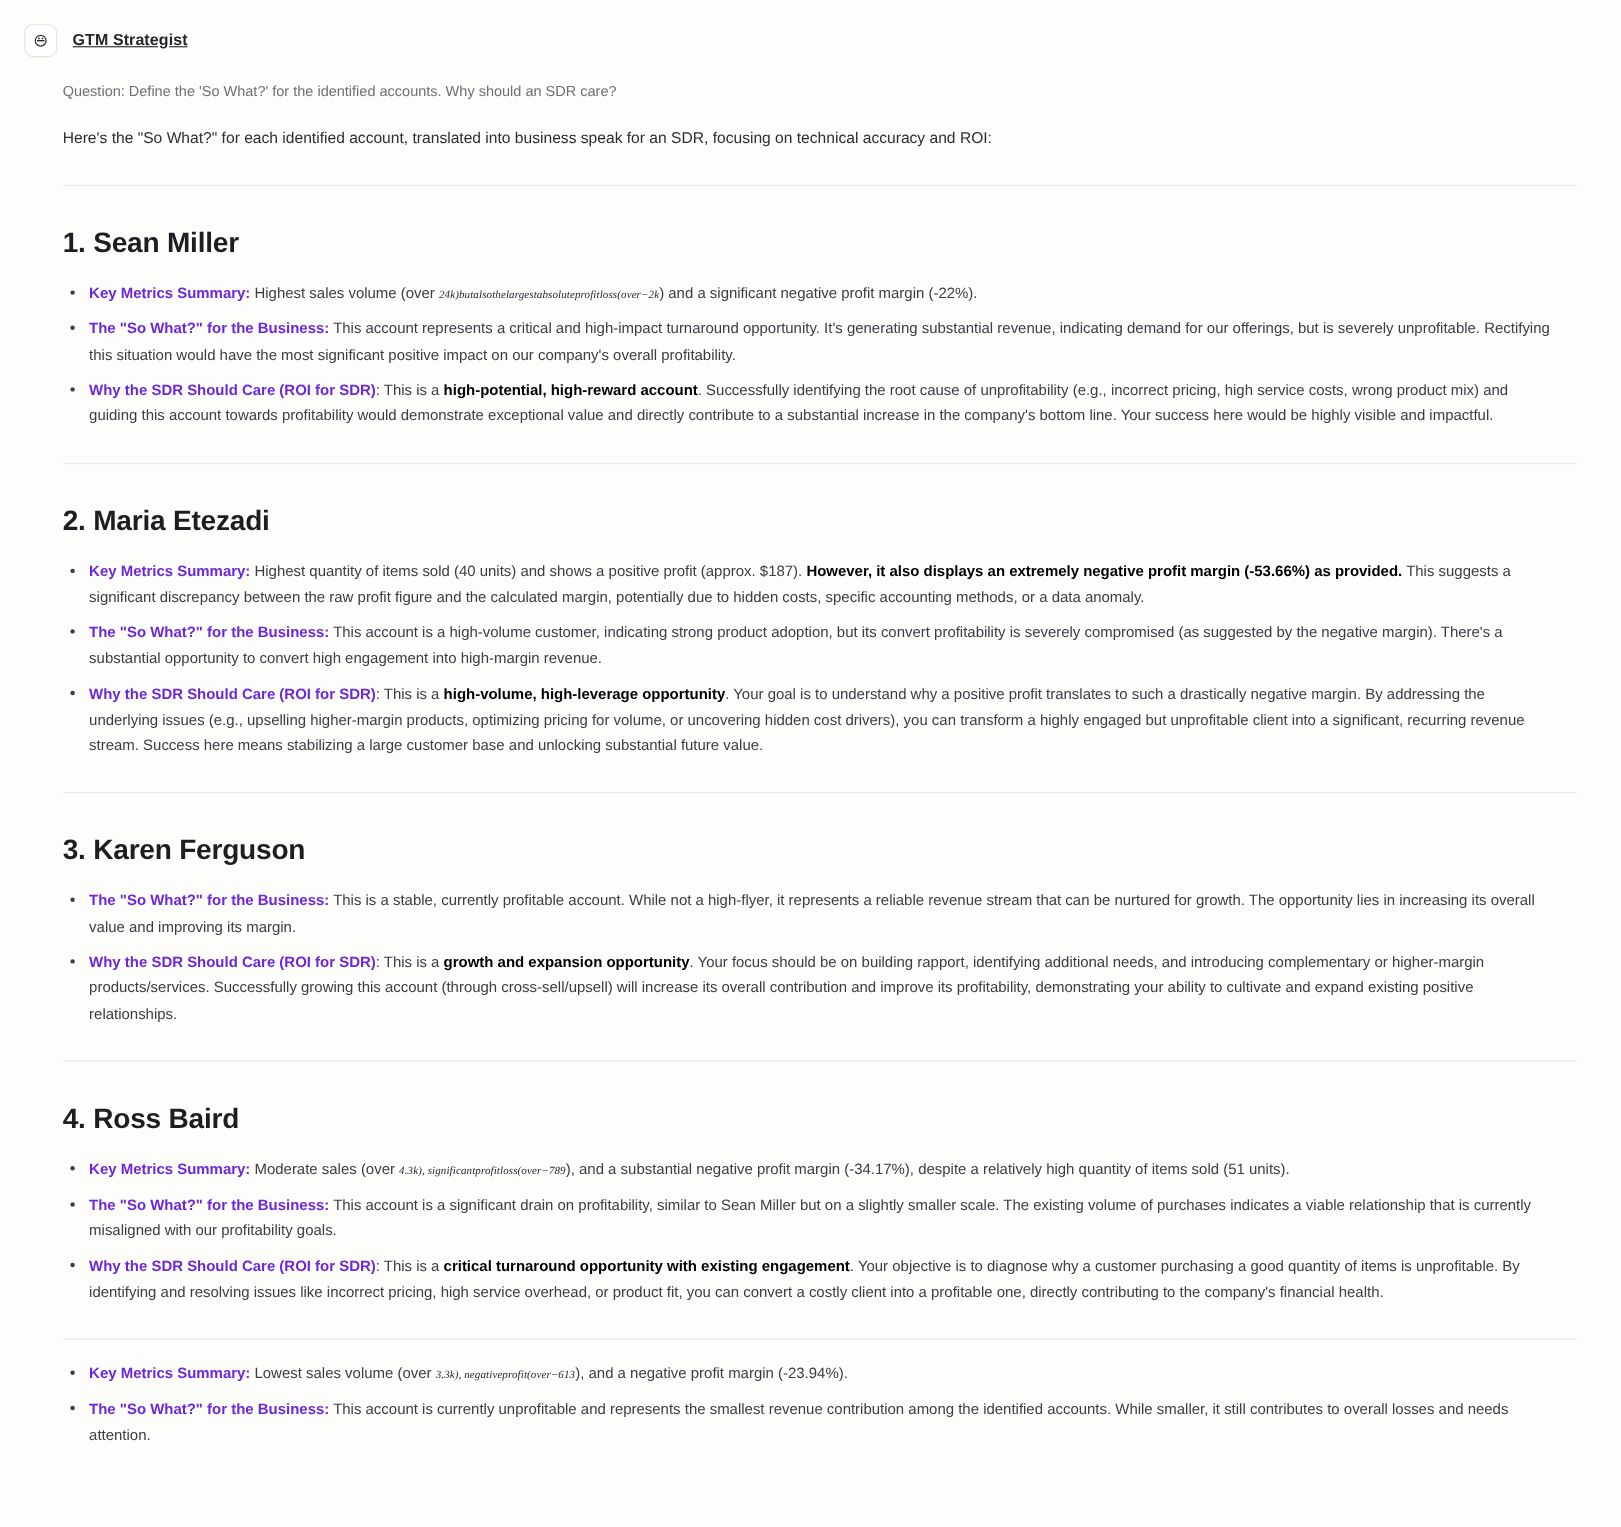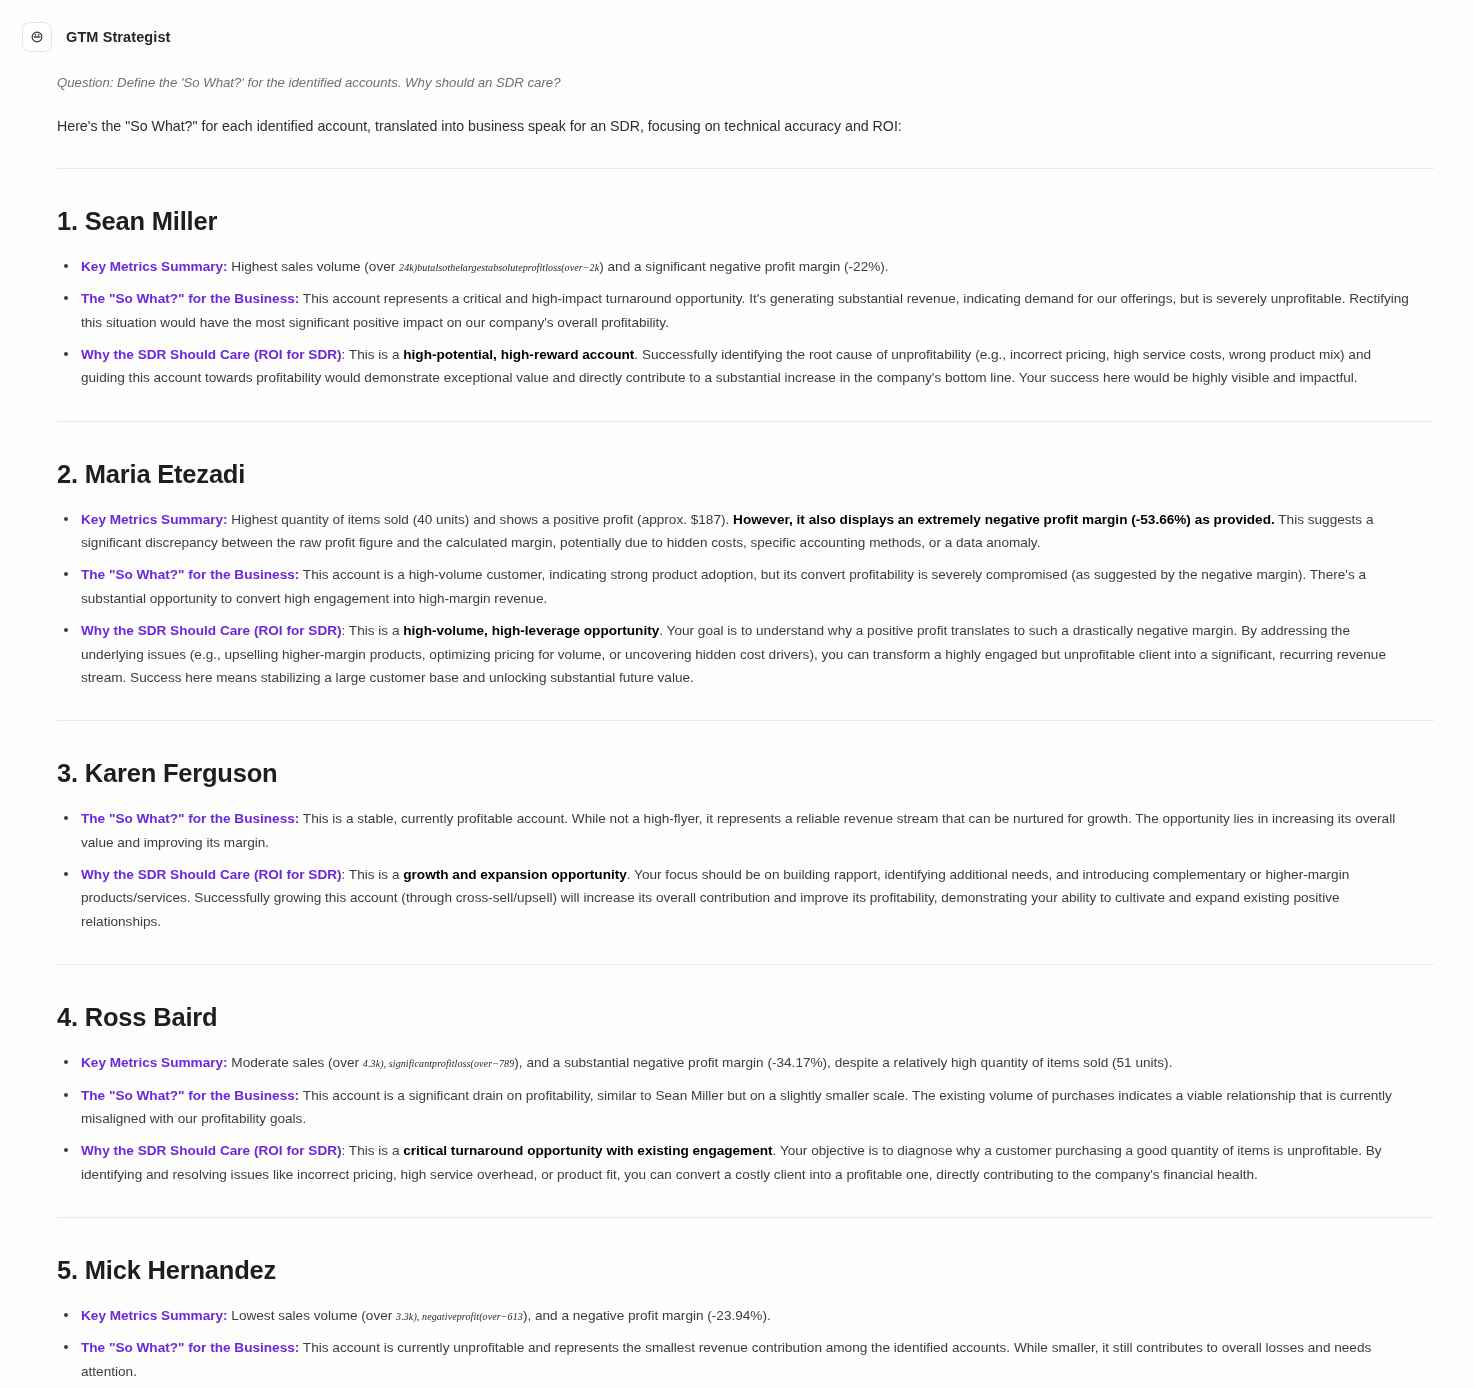--- a/index.html
+++ b/index.html
@@ -41,26 +41,26 @@
     align-items: center;
     justify-content: center;
     flex: none;
   }
   .agent-avatar svg { display: block; }
   .agent-name {
     font-size: 14.5px;
     font-weight: 700;
     color: #24262b;
     letter-spacing: .1px;
+    text-decoration: underline;
   }
 
   
   .intro-wrap { padding: 0 40px 0 57px; }
   .question-line {
-    font-style: italic;
     font-size: 13.2px;
     color: #6d7076;
     margin: 21px 0 0 0;
     line-height: 1.5;
   }
   .lead-line {
     font-size: 14.2px;
     color: #2c2e33;
     margin: 22px 0 0 0;
     line-height: 1.55;
@@ -187,21 +187,20 @@
     <ul class="bullets">
       <li><span class="lbl">Key Metrics Summary:</span><span> Moderate sales (over </span><span class="mathrun">4.3k), significantprofitloss(over−</span><span class="mathrun num">789</span><span>), and a substantial negative profit margin (-34.17%), despite a relatively high quantity of items sold (51 units).</span></li>
       <li><span class="lbl">The "So What?" for the Business:</span><span> This account is a significant drain on profitability, similar to Sean Miller but on a slightly smaller scale. The existing volume of purchases indicates a viable relationship that is currently misaligned with our profitability goals.</span></li>
       <li><span class="lbl">Why the SDR Should Care (ROI for SDR)</span><span>:</span><span> This is a </span><span class="bold">critical turnaround opportunity with existing engagement</span><span>. Your objective is to diagnose why a customer purchasing a good quantity of items is unprofitable. By identifying and resolving issues like incorrect pricing, high service overhead, or product fit, you can convert a costly client into a profitable one, directly contributing to the company's financial health.</span></li>
     </ul>
   </div>
 
   <hr class="rule">
 
   <div class="section">
-    <h2 class="section-title">5. Mick Hernandez</h2>
     <ul class="bullets">
       <li><span class="lbl">Key Metrics Summary:</span><span> Lowest sales volume (over </span><span class="mathrun">3.3k), negativeprofit(over−</span><span class="mathrun num">613</span><span>), and a negative profit margin (-23.94%).</span></li>
       <li><span class="lbl">The "So What?" for the Business:</span><span> This account is currently unprofitable and represents the smallest revenue contribution among the identified accounts. While smaller, it still contributes to overall losses and needs attention.</span></li>
 
     </ul>
   </div>
 
 </div>
 
 </body></html>

